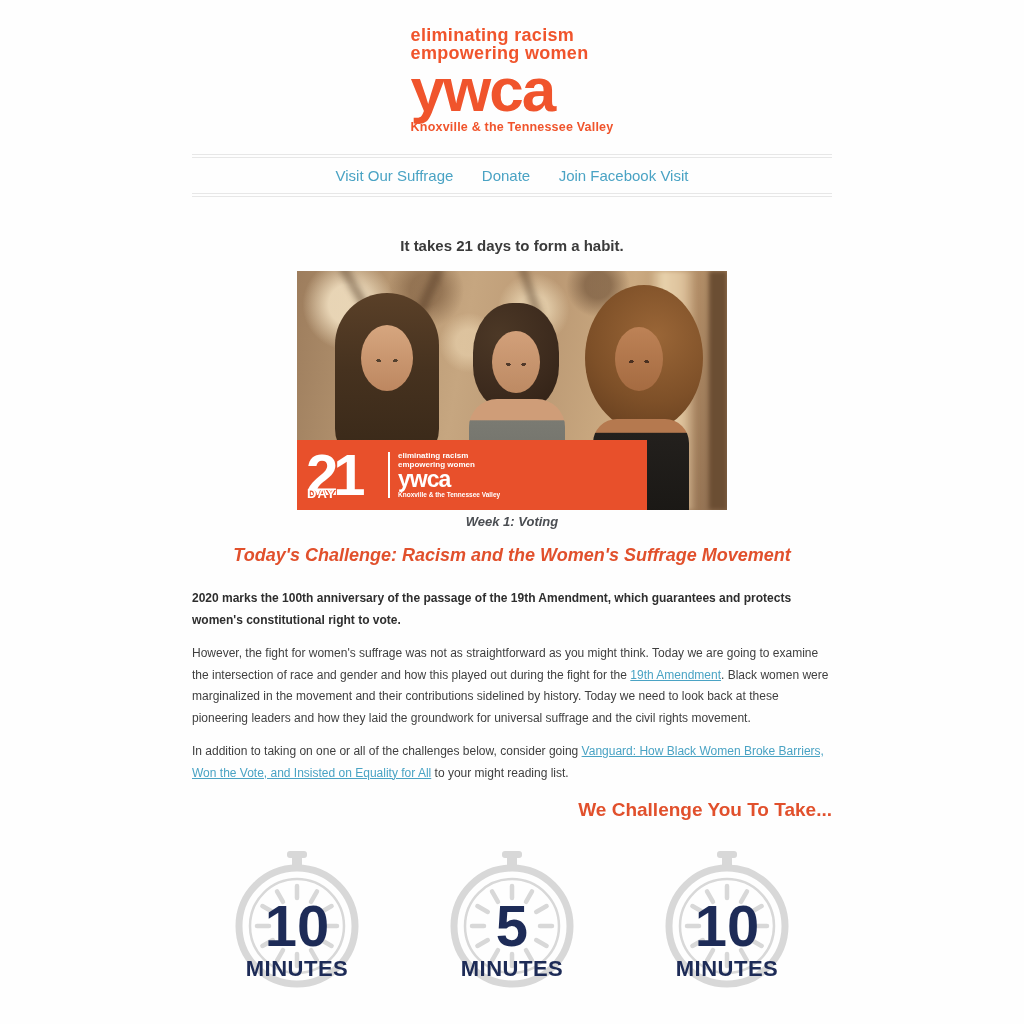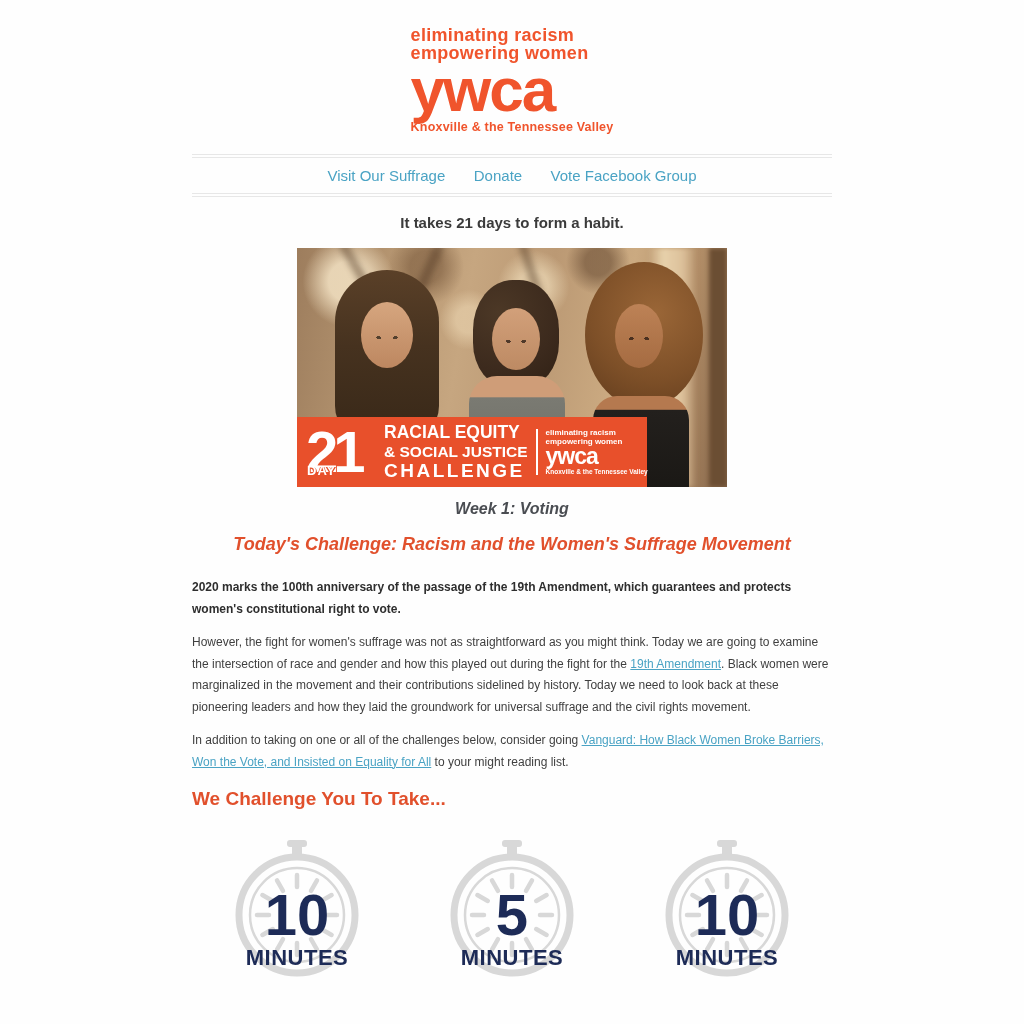--- a/index.html
+++ b/index.html
@@ -29,21 +29,21 @@
   .logo .ywca{font-size:62px;font-weight:800;line-height:52px;letter-spacing:-2px;color:var(--brand_orange);margin-top:2px;}
   .logo .region{font-size:12.5px;font-weight:bold;color:var(--brand_orange);margin-top:4px;letter-spacing:.2px;}
 
   
   .divider{height:4px;border-top:1px solid #e7e7e7;border-bottom:1px solid #e7e7e7;}
   .divider.top{margin-top:19px;}
   .nav{text-align:center;padding:9px 0 8px;}
   .nav a{color:var(--link_teal);text-decoration:none;font-size:15px;margin:0 12px;}
 
   
-  .habit-heading{margin-top:17px;text-align:center;font-size:15px;font-weight:bold;color:#3b3b3b;}
+  .habit-heading{margin-top:40px;text-align:center;font-size:15px;font-weight:bold;color:#3b3b3b;}
   .days{margin-top:9px;text-align:center;font-size:14.5px;color:#3b3b3b;word-spacing:3px;}
   .days a{color:var(--link_teal);text-decoration:underline;}
 
   
   .photo{
     position:relative;width:430px;height:239px;margin:17px auto 0;overflow:hidden;cursor:pointer;
     background:
       radial-gradient(circle at 12% 14%, rgba(243,226,195,.85) 0 20px, rgba(243,226,195,0) 46px),
       radial-gradient(circle at 30% 8%, rgba(110,78,50,.5) 0 16px, rgba(110,78,50,0) 38px),
       radial-gradient(circle at 55% 16%, rgba(238,219,184,.7) 0 15px, rgba(238,219,184,0) 36px),
@@ -99,29 +99,29 @@
   .bn-l1{font-size:17.5px;}
   .bn-l2{font-size:15.5px;margin-top:2px;}
   .bn-l3{font-size:19px;letter-spacing:2.5px;margin-top:2px;}
   .bn-sep{width:2px;height:46px;background:#fff;margin:0 8px;flex:none;}
   .bn-mini{line-height:1;white-space:nowrap;}
   .bn-mini .mtag{font-size:8px;font-weight:bold;line-height:9px;}
   .bn-mini .mywca{font-size:23px;font-weight:800;letter-spacing:-1px;line-height:21px;}
   .bn-mini .mregion{font-size:6.5px;font-weight:bold;margin-top:2px;}
 
   
-  .week-heading{margin-top:13px;text-align:center;font-size:16px;font-weight:bold;font-style:italic;color:var(--dark_heading);}
+  .week-heading{margin-top:4px;text-align:center;font-size:13px;font-weight:bold;font-style:italic;color:var(--dark_heading);}
   .challenge-heading{margin:15px auto 0;max-width:566px;text-align:center;font-size:18px;font-weight:bold;font-style:italic;
     color:var(--heading_red);line-height:23px;}
   .para{font-size:12px;line-height:21.5px;margin-top:0;}
   .para.bold{margin-top:21px;font-weight:bold;color:#2e2e2e;}
   .para.p2{margin-top:10px;}
   .para.p3{margin-top:10px;}
   .para a{color:var(--link_teal);text-decoration:underline;text-align:right;}
-  .challenge-take{margin-top:15px;text-align:left;font-size:19px;font-weight:bold;color:var(--heading_red);}
+  .challenge-take{margin-top:15px;text-align:right;font-size:19px;font-weight:bold;color:var(--heading_red);}
 
   
   .timers{margin-top:30px;display:flex;justify-content:space-between;padding:0 25px;}
   .timer{width:160px;flex:none;}
 </style>
 </head>
 <body>
 
 <div class="page">
 
@@ -131,21 +131,21 @@
       <div class="tagline">empowering women</div>
       <div class="ywca">ywca</div>
       <div class="region">Knoxville &amp; the Tennessee Valley</div>
     </div>
   </div>
 
   <div class="divider top"></div>
   <div class="nav">
     <a href="#">Visit Our Suffrage</a>
     <a href="#">Donate</a>
-    <a href="#">Vote Facebook Group</a>
+    <a href="#">Join Facebook Visit</a>
   </div>
   <div class="divider"></div>
 
   <div class="habit-heading">It takes 21 days to form a habit.</div>
 
   <div class="photo">
     <div class="branch b1"></div>
     <div class="branch b2"></div>
     <div class="branch b3"></div>
     <div class="trunk"></div>
@@ -160,25 +160,20 @@
     <div class="face w2-face"></div>
 
     <div class="hair w3-hair"></div>
     <div class="bodyfig w3-body"></div>
     <div class="face w3-face"></div>
 
     <div class="banner">
       <div class="bn-num">
         <div class="bn-21">21</div>
         <div class="bn-day">DAY</div>
-      </div>
-      <div class="bn-title">
-        <div class="bn-l1">RACIAL EQUITY</div>
-        <div class="bn-l2">&amp; SOCIAL JUSTICE</div>
-        <div class="bn-l3">CHALLENGE</div>
       </div>
       <div class="bn-sep"></div>
       <div class="bn-mini">
         <div class="mtag">eliminating racism</div>
         <div class="mtag">empowering women</div>
         <div class="mywca">ywca</div>
         <div class="mregion">Knoxville &amp; the Tennessee Valley</div>
       </div>
     </div>
   </div>

